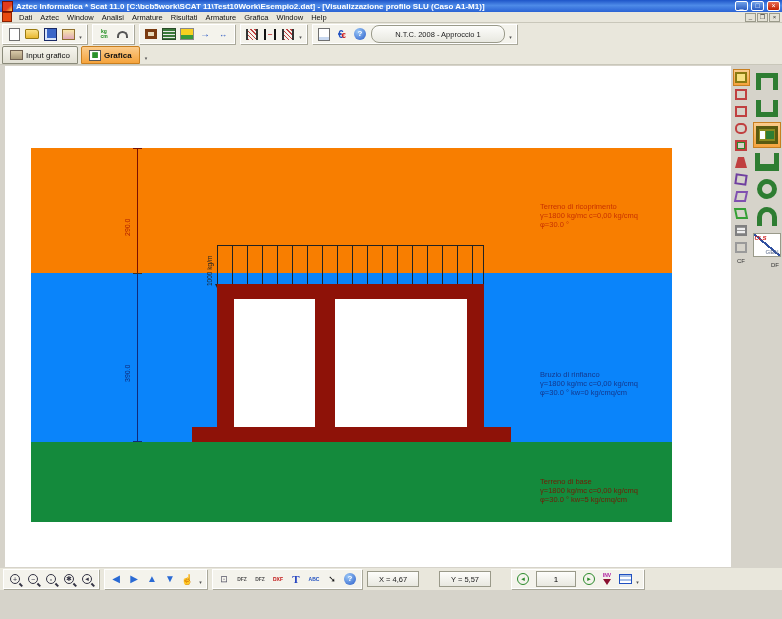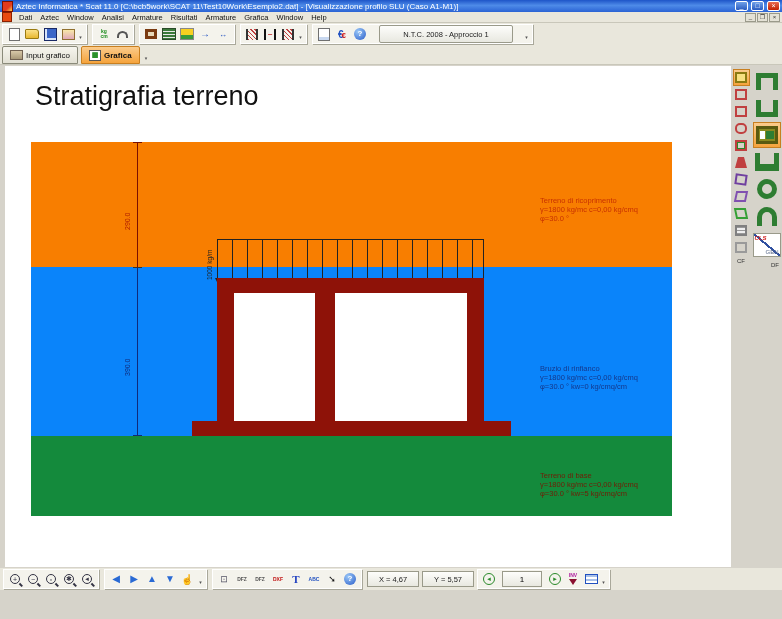--- a/index.html
+++ b/index.html
@@ -2,21 +2,21 @@
 <html><head>
 <meta charset="utf-8">
 <style>
   html,body{margin:0;padding:0}
   #app{position:relative;width:782px;height:619px;background:#D6D3CA;overflow:hidden;
        font-family:"Liberation Sans",sans-serif;-webkit-font-smoothing:antialiased}
   
   .titlebar{position:absolute;left:0;top:0;width:782px;height:12px;
     background:linear-gradient(#1E55C8,#4E8BE8 45%,#2A63D4);display:flex;align-items:center;gap:3px;padding:0 2px;box-sizing:border-box}
   .app-icon{width:9px;height:9px;background:linear-gradient(135deg,#E23A1E 60%,#F8D050);border:1px solid #7A1000;flex:none}
-  .title-text{flex:1;color:#fff;font-size:8px;font-weight:normal;white-space:nowrap;overflow:hidden}
+  .title-text{flex:1;color:#fff;font-size:8px;font-weight:bold;white-space:nowrap;overflow:hidden}
   .wbtn{width:13px;height:10px;flex:none;border:1px solid #fff;border-radius:2px;background:linear-gradient(#6FA0E8,#2A5CC0);
         color:#fff;font-size:7px;line-height:8px;text-align:center;box-sizing:border-box}
   .wbtn.close{background:linear-gradient(#E86A50,#C22000)}
   
   .menubar{position:absolute;left:0;top:12px;width:782px;height:11px;background:#E9E7DC;border-bottom:1px solid #C9C7BA;
     display:flex;align-items:center;font-size:7.5px;color:#111;padding:0 2px;box-sizing:border-box}
   .mdi-icon{width:8px;height:8px;background:#E84A10;border:1px solid #8A2000;margin-right:3px;flex:none}
   .menu-item{padding:0 4px;white-space:nowrap}
   .menubar .spacer{flex:1}
   .mdibtn{width:11px;height:9px;border:1px solid #9A9A8A;background:#E4E2D6;color:#333;font-size:6px;line-height:7px;text-align:center;margin-left:1px;box-sizing:border-box}
@@ -36,34 +36,34 @@
   .ic-bricks{width:12px;height:10px;background:repeating-linear-gradient(#3A7A3A 0 2px,#E8E8E8 2px 3px),#3A7A3A;border:1px solid #2A4A2A}
   .ic-col{width:12px;height:10px;background:linear-gradient(#F8D020 0 60%,#3A9A3A 60%);border:1px solid #888}
   .ic-arrow{color:#2050C0;font-size:10px;font-weight:bold;line-height:10px}
   .ic-dim{color:#2050C0;font-size:8px;font-weight:bold}
   .ic-hatch{width:12px;height:11px;background:repeating-linear-gradient(45deg,#C04040 0 1px,transparent 1px 3px);border-left:2px solid #333;border-right:2px solid #333;box-sizing:border-box}
   .ic-mom{width:12px;height:11px;border-left:2px solid #111;border-right:2px solid #111;color:#C02020;font-size:8px;font-weight:bold;display:flex;align-items:center;justify-content:center;box-sizing:border-box}
   .ic-rep{width:10px;height:11px;background:#fff;border:1px solid #707070;box-shadow:inset 0 -3px 0 #C8D8F0}
   .euro1{color:#2050C0;font-size:10px;font-weight:bold}
   .euro2{color:#D02020;font-size:8px;font-weight:bold;margin-left:-2px;margin-top:3px}
   .ic-help{width:12px;height:12px;border-radius:50%;background:radial-gradient(circle at 35% 30%,#9AC8F8,#2A5CC8);color:#fff;font-size:8px;font-weight:bold;text-align:center;line-height:12px}
-  .combo{width:132px;height:16px;background:linear-gradient(#FDFDFB,#E8E8E0);border:1px solid #9A9A8A;border-radius:2px;
-    font-size:7.5px;color:#222;display:flex;align-items:center;justify-content:center;margin:0 10px}
+  .combo{width:132px;height:16px;background:linear-gradient(#FDFDFB,#E8E8E0);border:1px solid #9A9A8A;border-radius:8px;
+    font-size:7.5px;color:#222;display:flex;align-items:center;justify-content:center;margin:0 2px}
   
   .tabbar{position:absolute;left:0;top:45px;width:782px;height:20px;background:#E9E7DC;display:flex;align-items:center;padding:1px 0 0 2px;box-sizing:border-box;border-bottom:1px solid #C9C7BA}
   .tab{height:16px;display:flex;align-items:center;gap:3px;padding:0 7px;font-size:8px;color:#111;
     border:1px solid #8A8A7A;background:linear-gradient(#F6F5EE,#E2E0D4);margin-right:3px;border-radius:2px 2px 0 0}
   .tab.active{background:linear-gradient(#FBCB8B,#F5A33C);border-color:#C87F20;font-weight:bold}
   .ti-draft{width:11px;height:8px;background:linear-gradient(#D8C8A8,#A89878);border:1px solid #706050}
   .ti-graf{width:10px;height:9px;background:#fff;border:1px solid #555;color:#1A8A1A;font-size:7px;line-height:8px;text-align:center;font-weight:bold}
   
   .main{position:absolute;left:0;top:65px;width:782px;height:503px;background:#D6D3CA}
   .canvas{position:absolute;left:5px;top:1px;width:726px;height:501px;background:#fff;overflow:hidden}
   .drawing-title{position:absolute;left:30px;top:15px;font-size:27px;color:#111;letter-spacing:0}
-  .soil{position:absolute;left:26px;top:76px;width:641px;height:374px}
+  .soil{position:absolute;left:26px;top:82px;width:641px;height:374px}
   .layer{position:absolute;left:0;width:641px}
   .lay1{top:0;height:125px;background:#F87E00}
   .lay2{top:125px;height:169px;background:#0A84FA}
   .lay3{top:294px;height:80px;background:#148A3C}
   .ann{position:absolute;font-size:7.5px;line-height:9px;white-space:nowrap}
   .vtext{writing-mode:vertical-rl;transform:rotate(180deg);white-space:nowrap}
   .dimv{position:absolute;width:1px}
   .dimt{position:absolute;height:1px;width:9px}
   .struct{position:absolute;background:#8E1208}
   .cell{position:absolute;background:#fff}
@@ -108,21 +108,21 @@
   .bottombar{position:absolute;left:0;top:568px;width:782px;height:22px;background:#E9E7DC;display:flex;align-items:center;padding:0 3px;box-sizing:border-box}
   .mag{width:10px;height:10px;border:1.5px solid #334;border-radius:50%;display:flex;align-items:center;justify-content:center;
     font-size:7px;color:#334;position:relative;box-sizing:border-box}
   .mag::after{content:"";position:absolute;width:4px;height:1.5px;background:#334;right:-4px;bottom:-2px;transform:rotate(45deg)}
   .navg{color:#2A6AD4;font-size:10px;line-height:10px}
   .hand{color:#C8A060;font-size:10px}
   .mini{font-size:5px;font-weight:bold;color:#555;line-height:5px;text-align:center}
   .dxf{color:#C01010}
   .ttool{color:#2040C0;font-size:11px;font-weight:bold;font-family:"Liberation Serif",serif}
   .coord{height:16px;min-width:52px;background:linear-gradient(#FDFDFB,#E8E8E0);border:1px solid #9A9A8A;
-    font-size:7.5px;color:#222;display:flex;align-items:center;justify-content:center;padding:0 4px;margin-right:3px;box-sizing:border-box}
+    font-size:7.5px;color:#222;display:flex;align-items:center;justify-content:center;padding:0 4px;margin-right:20px;box-sizing:border-box}
   .gcirc{width:12px;height:12px;border-radius:50%;border:1.5px solid #2A8A2A;color:#2A8A2A;font-size:7px;display:flex;align-items:center;justify-content:center;box-sizing:border-box}
   .phase{width:40px;height:16px;background:linear-gradient(#FDFDFB,#E8E8E0);border:1px solid #9A9A8A;font-size:8px;display:flex;align-items:center;justify-content:center;margin:0 4px;box-sizing:border-box}
   .inv{font-size:5px;font-weight:bold;color:#B020A0;line-height:5px}
   .invtri{width:0;height:0;border-left:4px solid transparent;border-right:4px solid transparent;border-top:6px solid #8A1030;margin-top:1px}
   .ic-layers{width:13px;height:10px;border:1.5px solid #2050C0;background:repeating-linear-gradient(#A8C0E8 0 2px,#fff 2px 4px);box-sizing:border-box}
   
   .statusbar{position:absolute;left:0;top:600px;width:782px;height:17px;background:#E9E7DC;display:flex;align-items:center;padding:1px 2px;box-sizing:border-box}
   .sfield{flex:1;height:13px;border:1px solid;border-color:#9A9A8A #fff #fff #9A9A8A;font-size:7.5px;color:#111;
     display:flex;align-items:center;padding:0 4px;margin-right:3px;box-sizing:border-box;white-space:nowrap;overflow:hidden}
   .sbox{width:24px;height:13px;border:1px solid;border-color:#9A9A8A #fff #fff #9A9A8A;box-sizing:border-box}
@@ -237,21 +237,20 @@
     </span>
     <span class="tab active">
       <span class="ti-graf">▦</span>
       <span>Grafica</span>
     </span>
     <span class="tiny-drop">▾</span>
   </div>
 
   <div class="main">
     <div class="canvas">
-      <div class="drawing-title">Stratigrafia terreno</div>
 
       <div class="soil">
 
         <div class="layer lay1"></div>
         <div class="layer lay2"></div>
         <div class="layer lay3"></div>
 
         <div class="dimv" style="left:106px;top:0;height:125px;background:#7A1000"></div>
         <div class="dimv" style="left:106px;top:125px;height:169px;background:#102A7A"></div>
         <div class="dimt" style="left:102px;top:0;background:#7A1000"></div>

